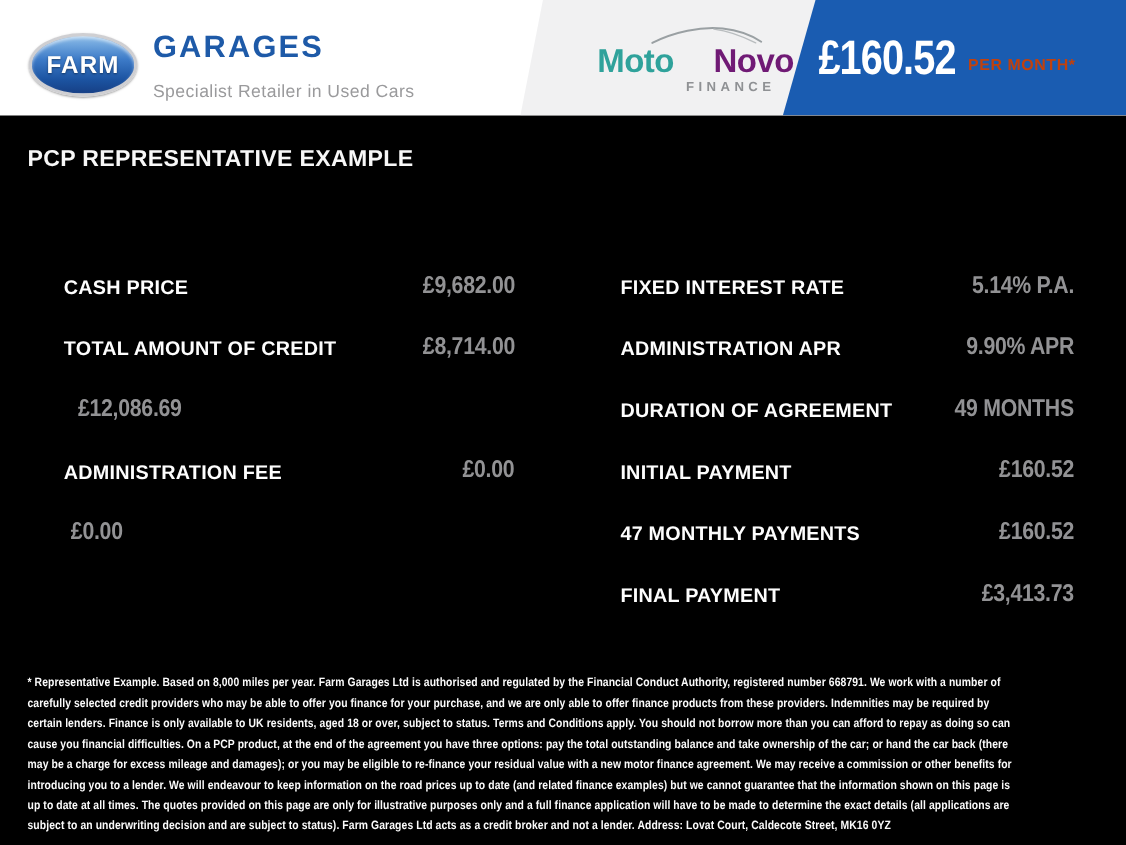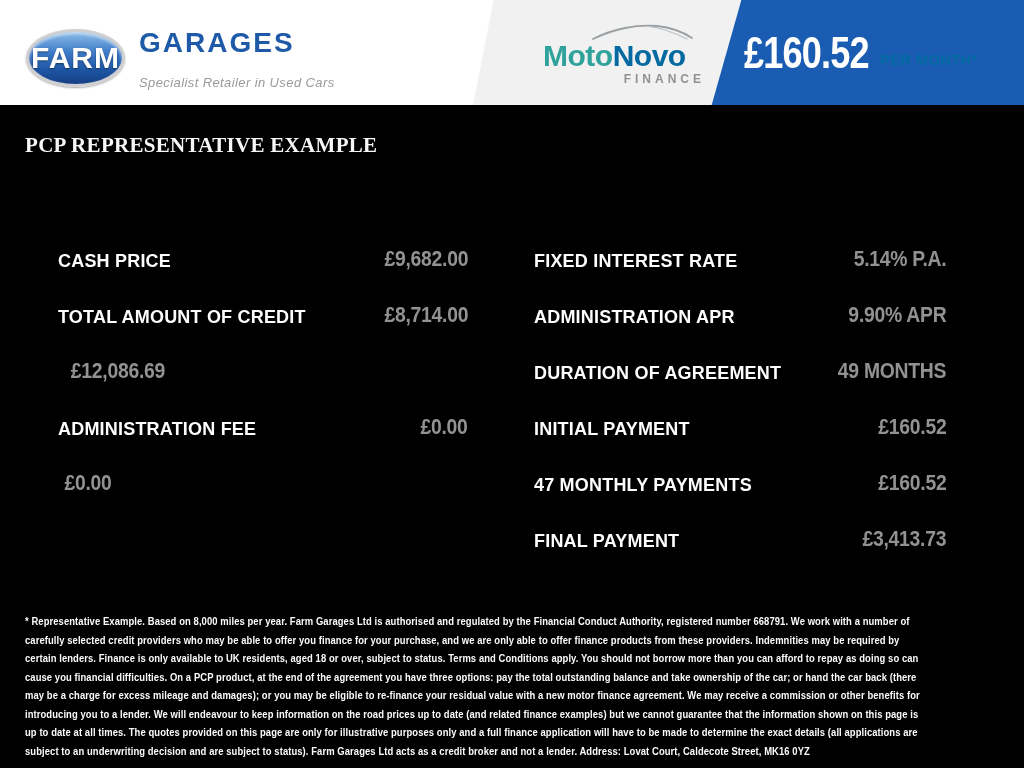--- a/index.html
+++ b/index.html
@@ -46,57 +46,56 @@
     border-radius: 50%;
     background: linear-gradient(180deg, #8cbde9 0%, #3d7bc8 40%, #1c54a2 75%, #163f85 100%);
     border: 3px solid #cfcfd2;
     box-shadow: 0 1px 2px rgba(0,0,0,0.35), inset 0 2px 3px rgba(255,255,255,0.55);
     display: flex;
     align-items: center;
     justify-content: center;
   }
   .farm-oval span {
     color: #ffffff;
-    font-size: 30px;
+    font-size: 22px;
     font-weight: bold;
     letter-spacing: 1px;
     text-shadow: 0 1px 2px rgba(0,0,0,0.45);
   }
   .farm-words { margin-left: 14px; padding-top: 4px; }
   .farm-name {
     color: #1e5aa8;
     font-size: 28px;
     font-weight: bold;
     letter-spacing: 2px;
     line-height: 28px;
   }
   .farm-tagline {
     color: #9a9a9c;
-    font-size: 13px;
+    font-size: 16px;
     letter-spacing: 0.4px;
     margin-top: 18px;
-    font-style: italic;
   }
 
   
   .motonovo {
     position: absolute;
     left: 543px; top: 22px;
     width: 152px;
   }
   .car-swoosh { display: block; margin-left: 48px; }
   .mn-text {
     font-size: 30px;
     font-weight: bold;
     line-height: 28px;
     letter-spacing: -0.5px;
     white-space: nowrap;
   }
   .mn-moto { color: #2fa29b; }
-  .mn-novo { color: #0369a1; }
+  .mn-novo { color: #701a75; margin-left: 36px; }
   .mn-finance {
     color: #8f9194;
     font-size: 12px;
     font-weight: bold;
     letter-spacing: 4px;
     text-align: right;
     margin-top: 2px;
     margin-right: -10px;
   }
 
@@ -112,42 +111,41 @@
     display: inline-block;
     color: #ffffff;
     font-size: 44px;
     font-weight: bold;
     letter-spacing: -1px;
     transform: scaleX(0.82);
     transform-origin: left center;
   }
   .price-suffix {
     display: inline-block;
-    color: #0369a1;
+    color: #c2410c;
     font-size: 14.5px;
     font-weight: bold;
     letter-spacing: 0.5px;
     margin-left: -16px;
     margin-top: 14px;
   }
 
   
   .title {
     position: absolute;
     left: 25px; top: 133px;
     color: #f7f7f7;
     font-size: 21px;
     font-weight: bold;
     letter-spacing: 0.3px;
-    font-family: Liberation Serif, serif;
   }
 
   .col { position: absolute; top: 216px; }
   .col-left  { left: 58px;  width: 410px; }
-  .col-right { left: 534px; width: 412px; }
+  .col-right { left: 564px; width: 412px; }
 
   .frow {
     height: 56px;
     display: flex;
     align-items: flex-end;
     justify-content: space-between;
   }
   .flabel {
     color: #fdfdfd;
     font-size: 18px;

